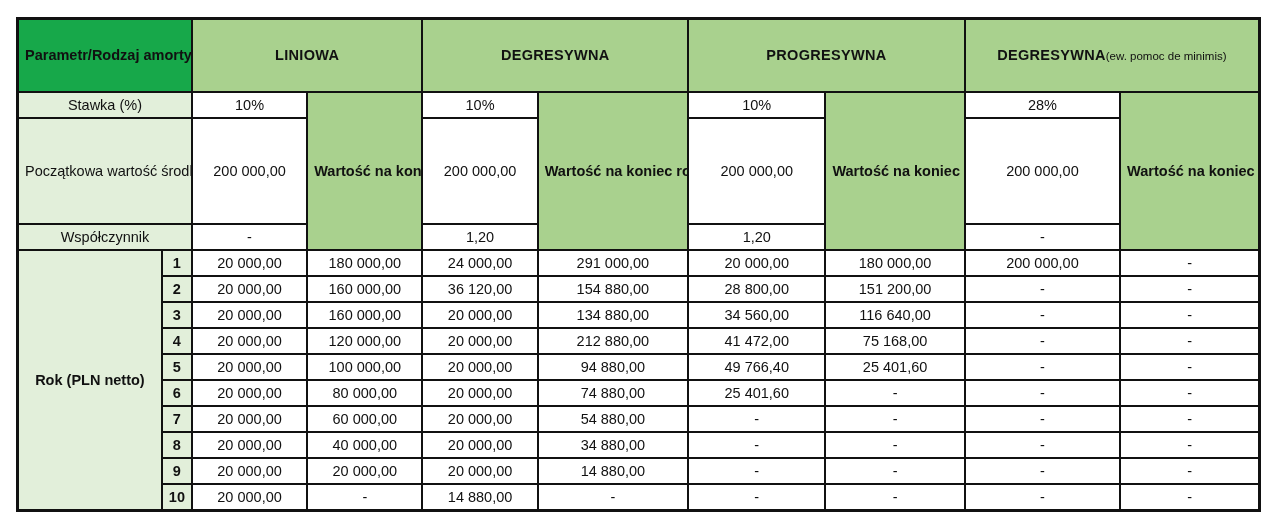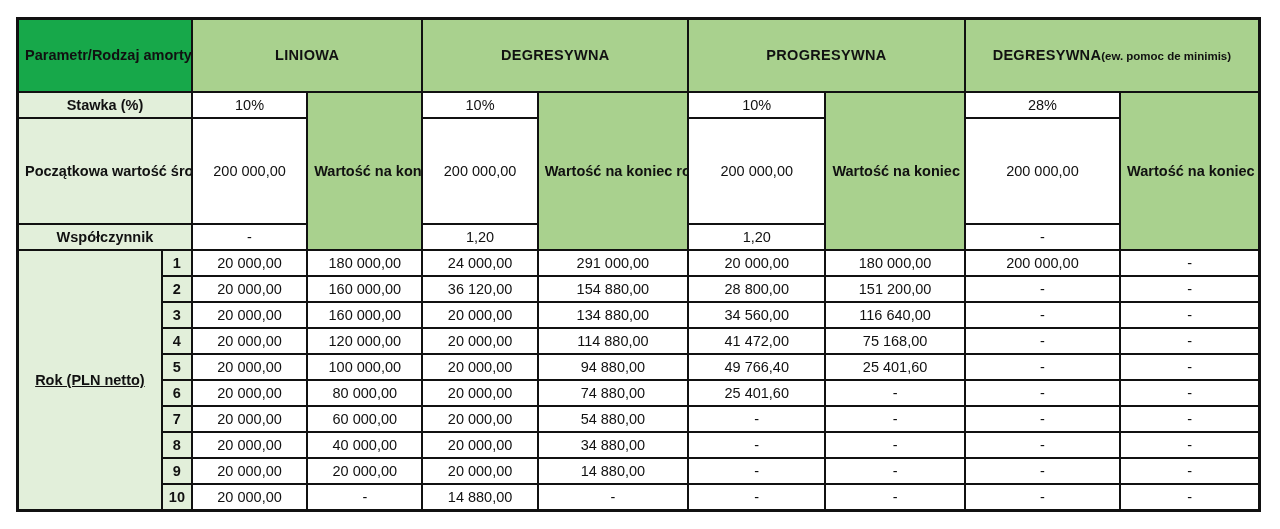--- a/index.html
+++ b/index.html
@@ -46,32 +46,32 @@
     font-weight: bold;
     text-align: center;
   }
   .c-mid {
     background: #a9d18e !important;
     font-weight: bold;
     margin-left: 22px;
   }
   .c-pale {
     background: #e2efda !important;
-    font-weight: bold;
+    font-weight: normal;
     text-align: left;
   }
 
   .grp {
     font-size: 15px;
     font-weight: bold;
     letter-spacing: .3px;
   }
   .grp .sub {
     font-size: 11.5px;
-    font-weight: bold;
+    font-weight: normal;
     letter-spacing: 0;
   }
   .hdr-title {
     font-size: 14.5px;
     white-space: normal;
     line-height: 1.45;
   }
   .rowlabel {
     font-size: 14.5px;
     white-space: normal;
@@ -101,21 +101,20 @@
     text-align: center;
     font-size: 14px;
     padding: 0;
   }
   .rowhdr {
     background: #e2efda !important;
     font-weight: bold;
     text-align: left;
     padding-left: 7px;
     font-size: 14.5px;
-    text-decoration: underline;
   }
   .thin td { height: 24px; }
 </style>
 </head>
 <body>
 
 <div id="sheet">
   <table class="amort">
     <colgroup>
       <col style="width:144px">
@@ -207,21 +206,21 @@
         <td class="num">34 560,00</td>
         <td class="num">116 640,00</td>
         <td class="num">-</td>
         <td class="num">-</td>
       </tr>
       <tr class="thin">
         <td class="yr">4</td>
         <td class="num">20 000,00</td>
         <td class="num">120 000,00</td>
         <td class="num">20 000,00</td>
-        <td class="num">114 880,00</td>
+        <td class="num">212 880,00</td>
         <td class="num">41 472,00</td>
         <td class="num">75 168,00</td>
         <td class="num">-</td>
         <td class="num">-</td>
       </tr>
       <tr class="thin">
         <td class="yr">5</td>
         <td class="num">20 000,00</td>
         <td class="num">100 000,00</td>
         <td class="num">20 000,00</td>

